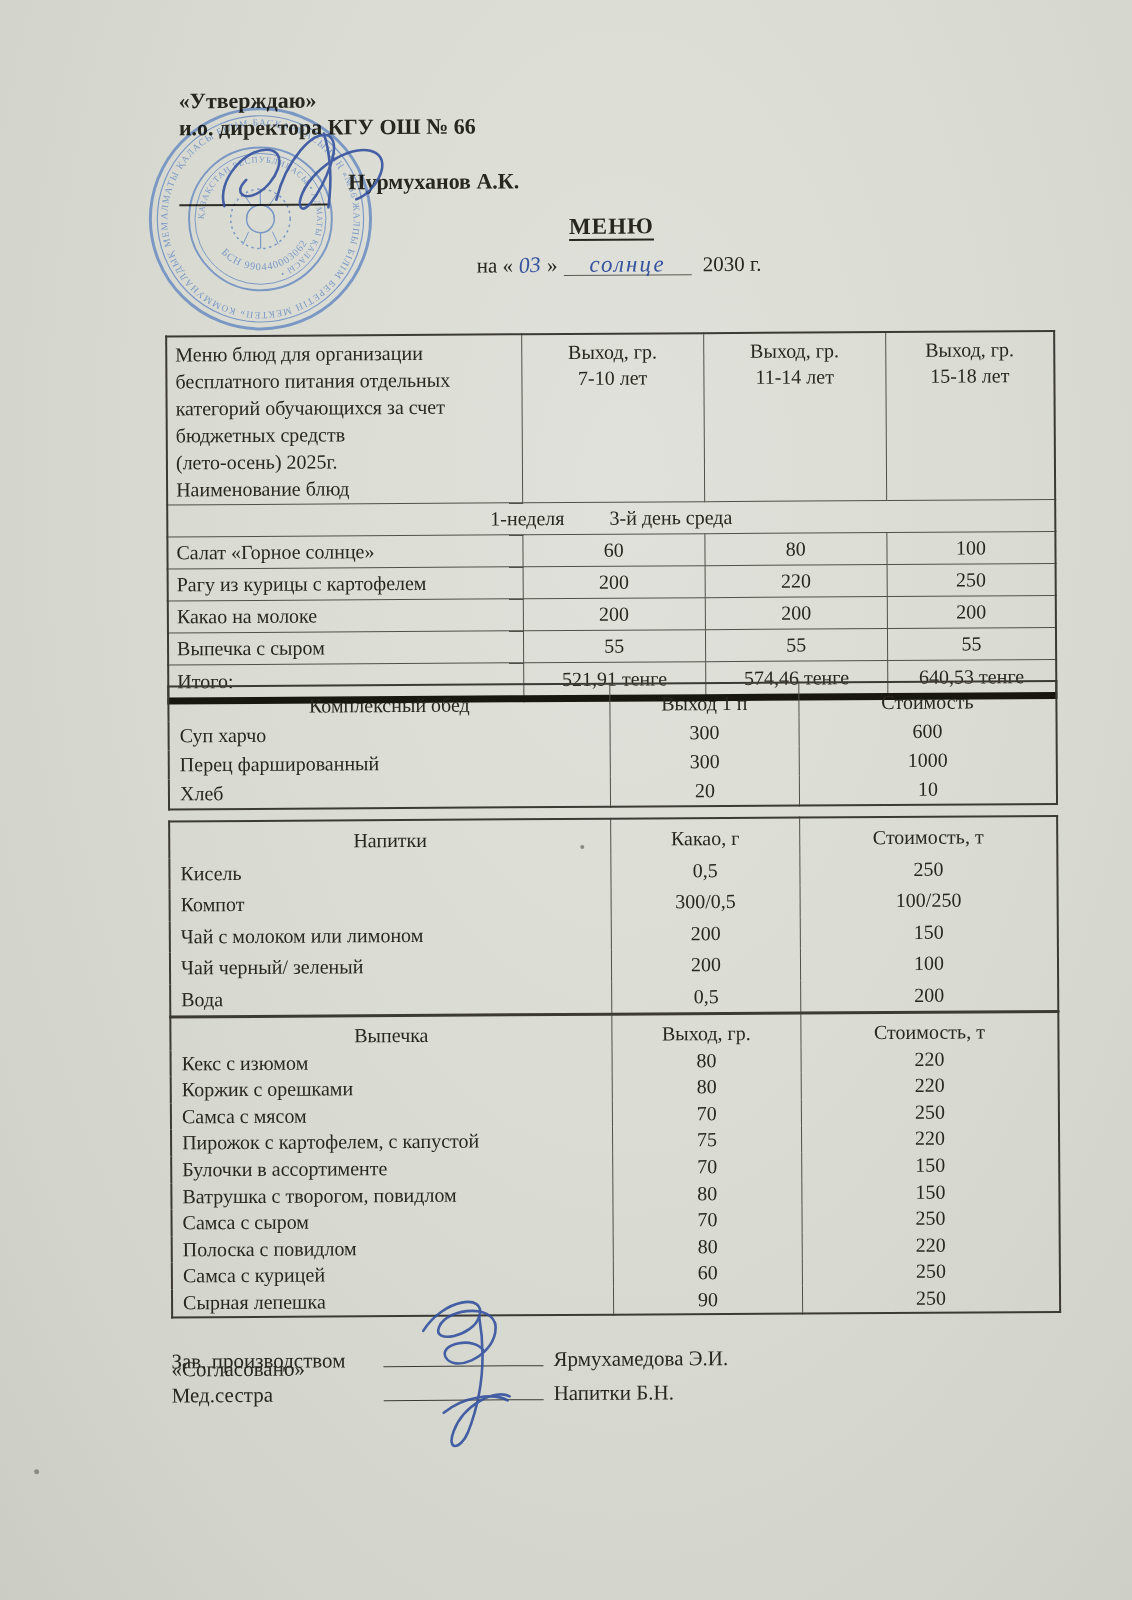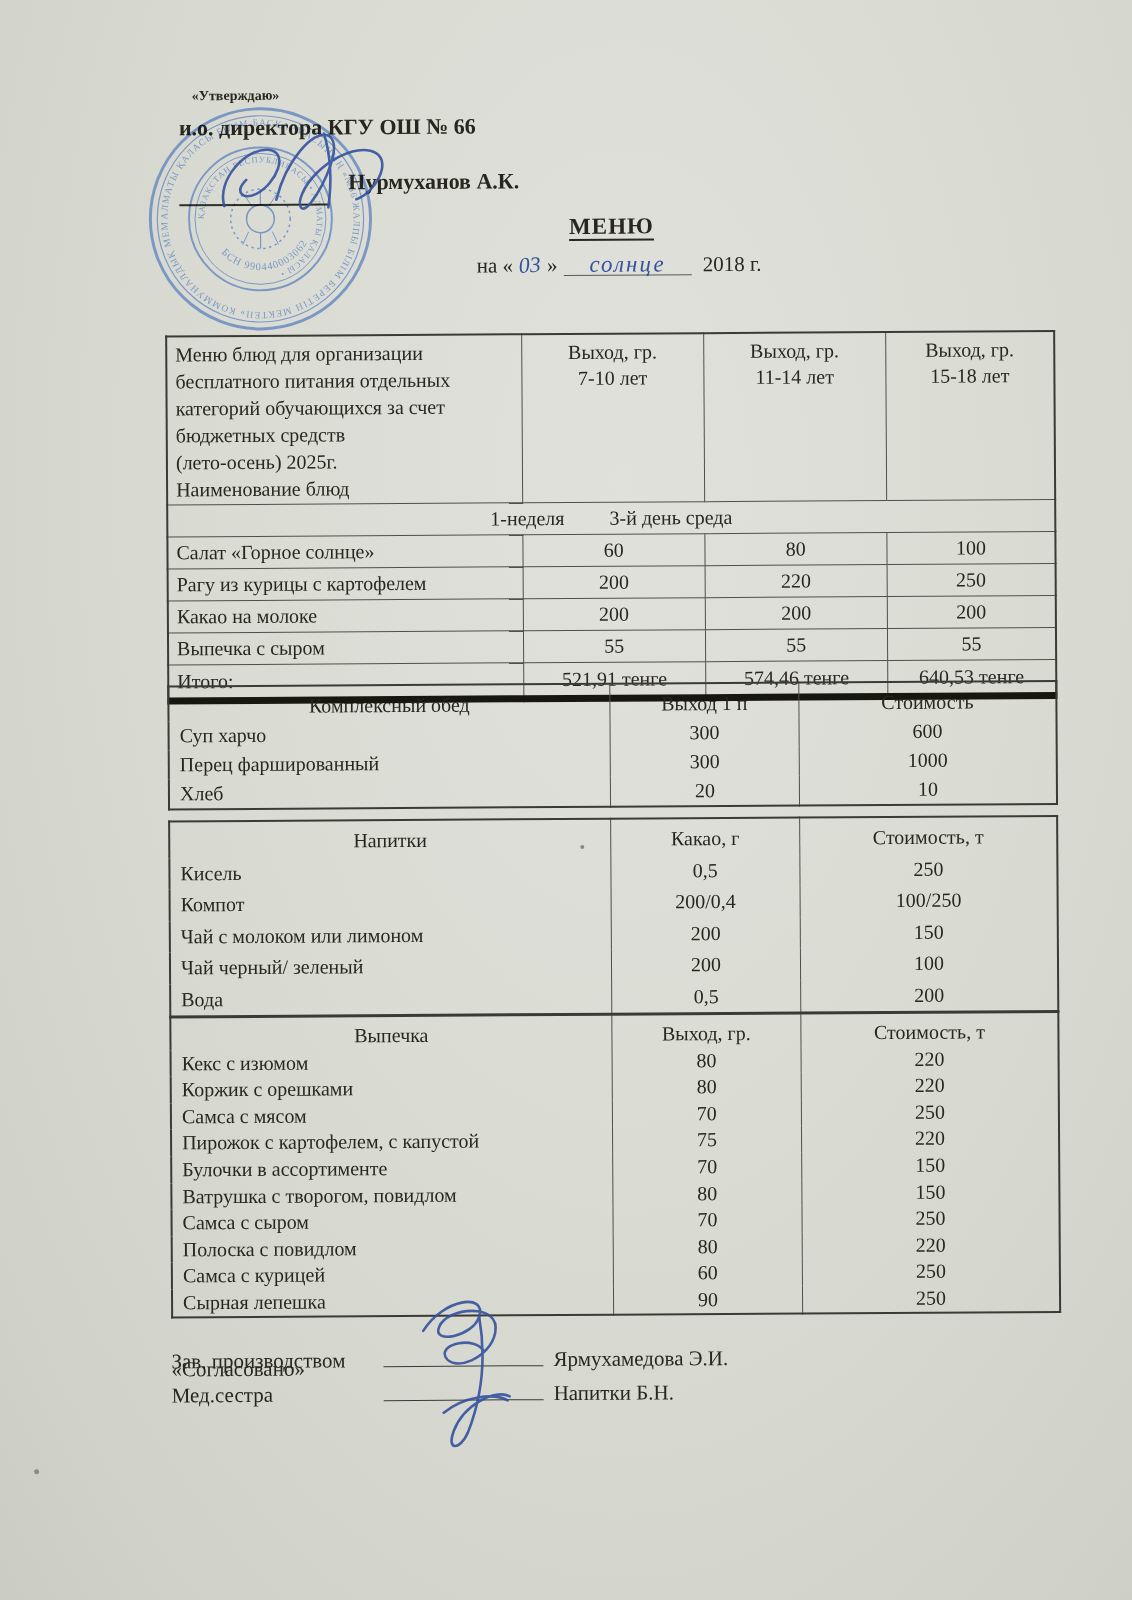--- a/index.html
+++ b/index.html
@@ -16,21 +16,21 @@
     position:absolute;inset:0;
     transform:rotate(-0.35deg);
     transform-origin:50% 50%;
     color:#28271f;
   }
   .abs{position:absolute;}
   .b{font-weight:bold;}
   .pre{white-space:pre-line;}
 
   
-  .approve{left:183px;top:86px;font-size:14px;margin-left:13px;}
+  .approve{left:183px;top:86px;font-size:22px;}
   .director-line{left:183px;top:113px;font-size:22px;}
   .sign-line-top{left:183px;top:176px;width:150px;height:26px;border-bottom:2px solid #2e2d28;}
   .director-name{left:352px;top:168px;font-size:22px;}
   .menu-title{left:480px;top:214px;width:270px;text-align:center;font-size:23px;letter-spacing:1px;
     text-decoration:underline;text-underline-offset:5px;text-decoration-thickness:2px;}
   .date-row{left:480px;top:252px;font-size:21px;display:flex;align-items:baseline;white-space:pre;}
   .ink{color:#35529f;font-style:italic;}
   .date-day{display:inline-block;min-width:34px;text-align:center;font-size:22px;transform:rotate(-4deg);}
   .date-month-wrap{display:inline-block;width:128px;border-bottom:1.8px solid #5a5852;text-align:center;
     margin:0 6px;font-size:23px;line-height:20px;}
@@ -76,21 +76,21 @@
 
 <div class="page">
   <div class="sheet">
 
     <div class="abs approve b">«Утверждаю»</div>
     <div class="abs director-line b">и.о. директора  КГУ ОШ № 66</div>
     <div class="abs sign-line-top"></div>
     <div class="abs director-name b">Нурмуханов А.К.</div>
     <div class="abs menu-title b">МЕНЮ</div>
 
-    <div class="abs date-row"><span>на «</span><span class="ink date-day">03</span><span>»</span><span class="date-month-wrap"><span class="ink">солнце</span></span><span> 2018 г.</span>
+    <div class="abs date-row"><span>на «</span><span class="ink date-day">03</span><span>»</span><span class="date-month-wrap"><span class="ink">солнце</span></span><span> 2030 г.</span>
     </div>
 
     <svg class="abs stamp" viewBox="0 0 240 240">
       <defs>
         <path id="arcOuter" d="M120,120 m-94,0 a94,94 0 1,1 188,0 a94,94 0 1,1 -188,0" fill="none"></path>
         <path id="arcInner" d="M120,120 m-57,0 a57,57 0 1,1 114,0 a57,57 0 1,1 -114,0" fill="none"></path>
         <path id="arcBin" d="M74,146 A54,54 0 0 0 166,146" fill="none"></path>
       </defs>
       <g stroke="#6287c0" fill="none">
         <circle cx="120" cy="120" r="111" stroke-width="3"></circle>
@@ -236,21 +236,21 @@
         </tr>
       </thead>
       <tbody>
           <tr>
             <td>Кисель</td>
             <td>0,5</td>
             <td>250</td>
           </tr>
           <tr>
             <td>Компот</td>
-            <td>200/0,4</td>
+            <td>300/0,5</td>
             <td>100/250</td>
           </tr>
           <tr>
             <td>Чай с молоком или лимоном</td>
             <td>200</td>
             <td>150</td>
           </tr>
           <tr>
             <td>Чай черный/ зеленый</td>
             <td>200</td>

